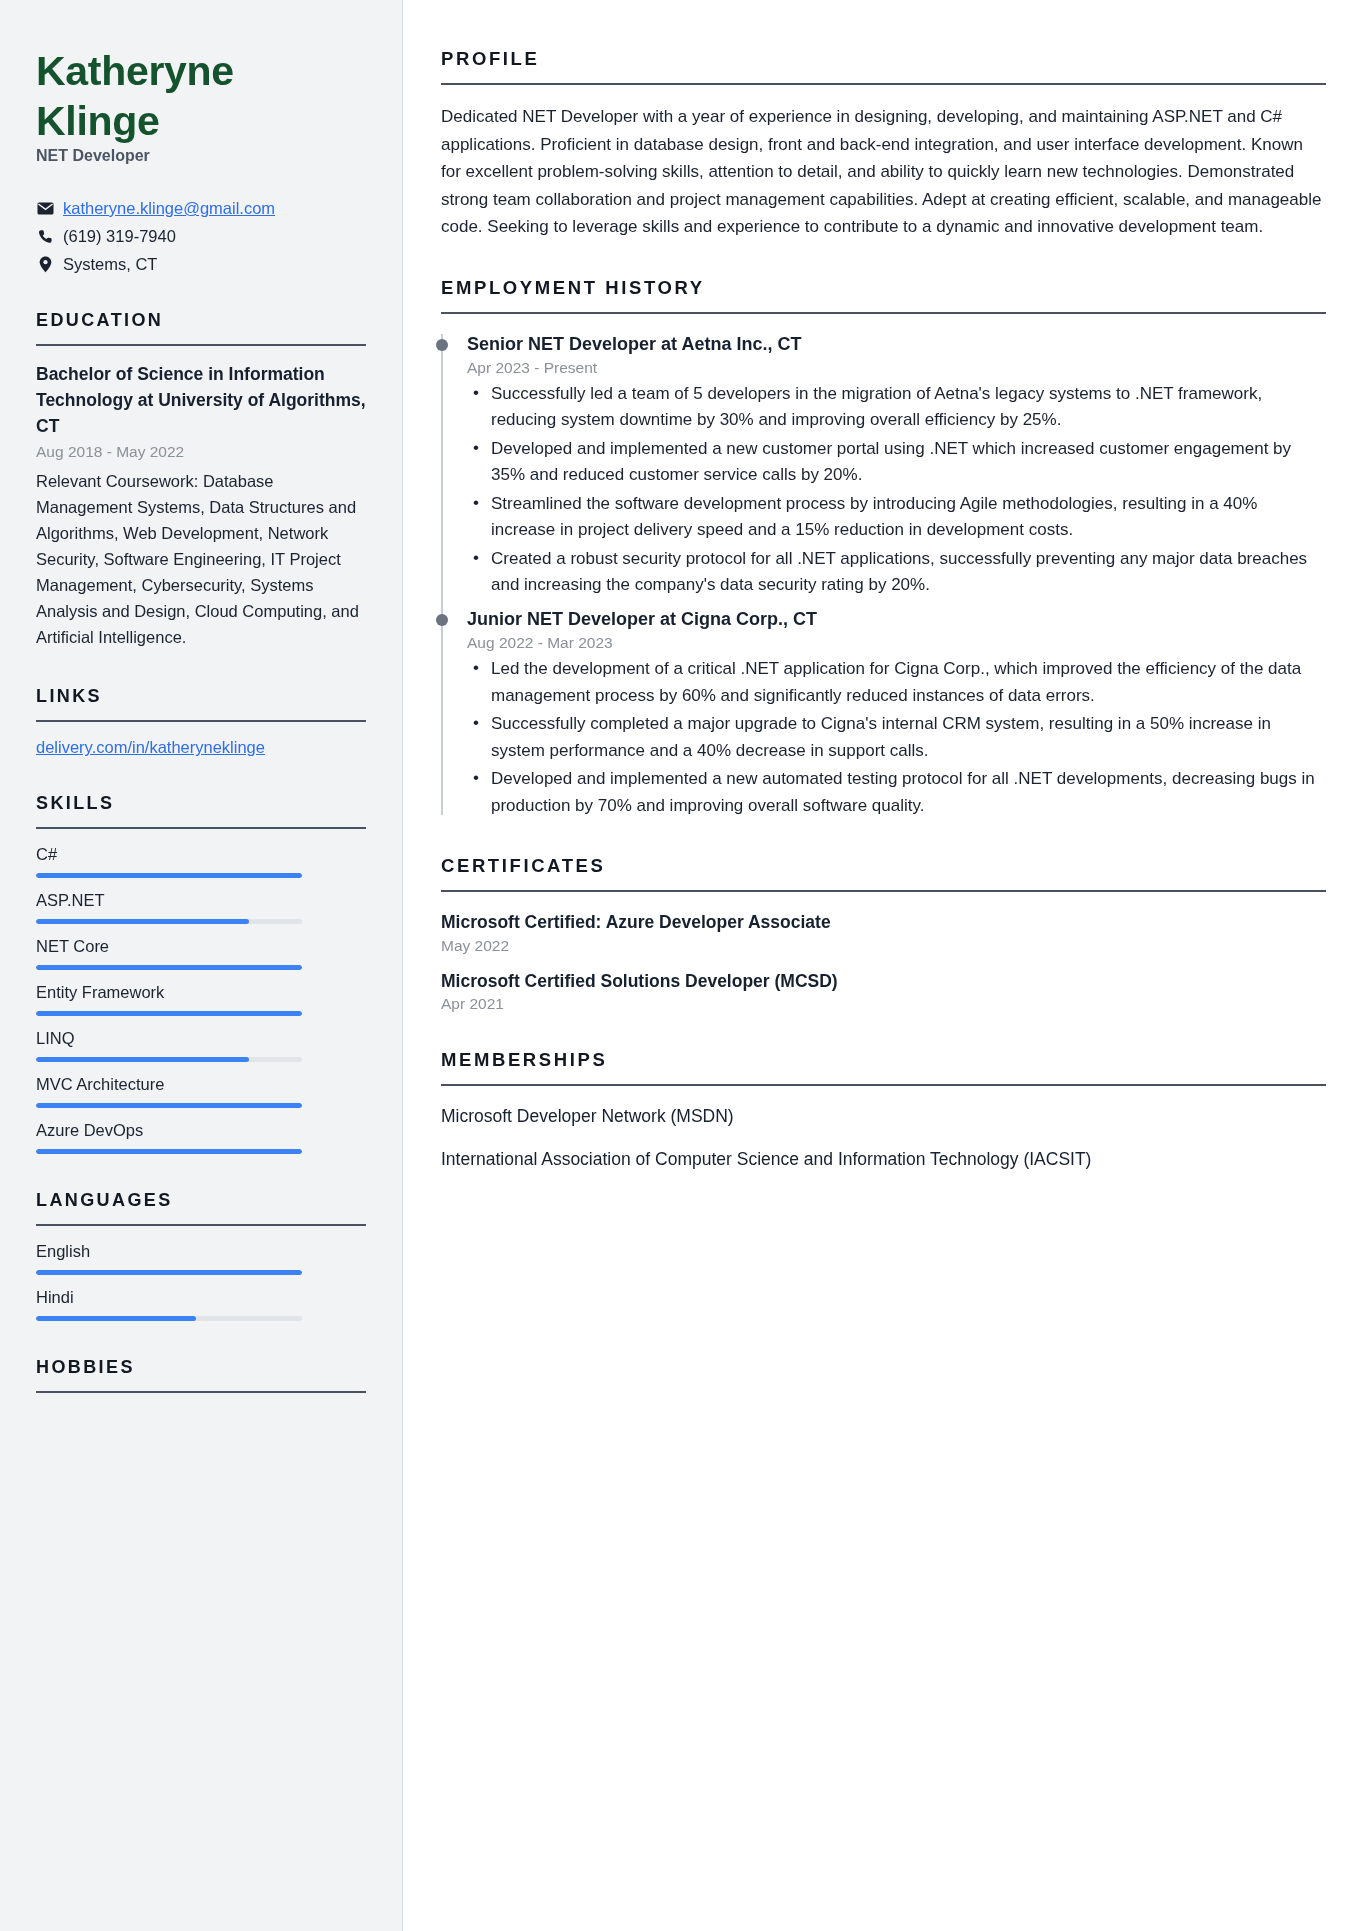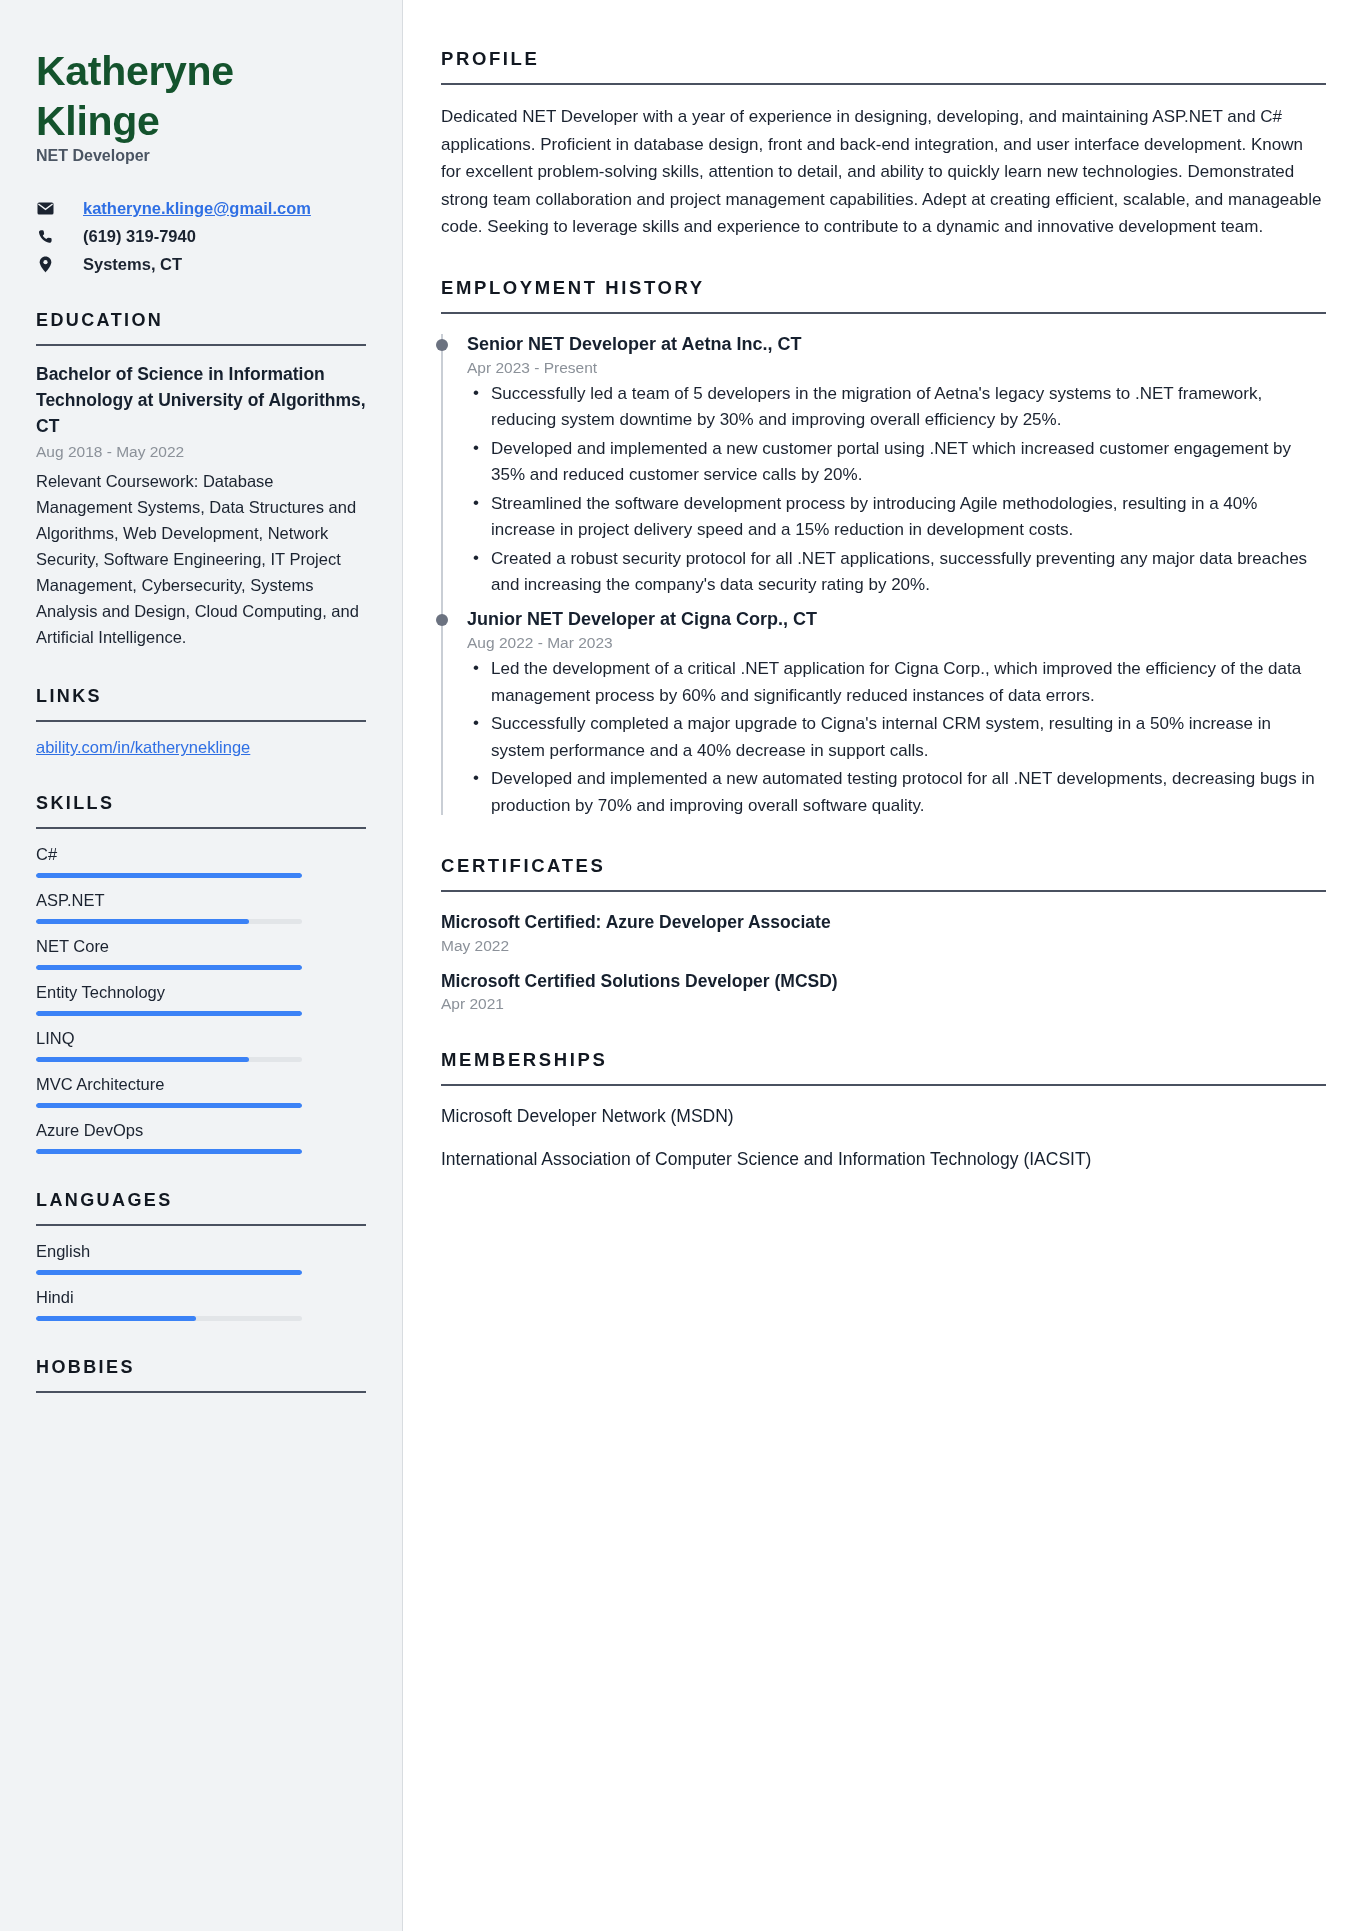--- a/index.html
+++ b/index.html
@@ -29,25 +29,24 @@
   }
   .job-title {
     font-size:16px;
     color:#4b5563;
     font-weight:700;
     margin-bottom:34px;
   }
   .contact-row {
     display:flex;
     align-items:center;
-    gap:28px;
+    gap:8px;
     margin-bottom:9px;
     font-size:16.5px;
     color:#1b2330;
-    font-weight:bold;
   }
   .contact-icon {
     width:19px;
     min-width:19px;
     display:flex;
     align-items:center;
     justify-content:center;
     color:#1b2330;
   }
   .contact-icon svg { display:block; }
@@ -239,21 +238,21 @@
     <div class="section-title">EDUCATION</div>
     <div class="rule"></div>
     <div class="edu-degree">Bachelor of Science in Information Technology at University of Algorithms, CT</div>
     <div class="edu-date">Aug 2018 - May 2022</div>
     <div class="edu-desc">Relevant Coursework: Database Management Systems, Data Structures and Algorithms, Web Development, Network Security, Software Engineering, IT Project Management, Cybersecurity, Systems Analysis and Design, Cloud Computing, and Artificial Intelligence.</div>
   </section>
 
   <section class="section">
     <div class="section-title">LINKS</div>
     <div class="rule"></div>
-    <a class="link" href="#">ability.com/in/katheryneklinge</a>
+    <a class="link" href="#">delivery.com/in/katheryneklinge</a>
   </section>
 
   <section class="section">
     <div class="section-title">SKILLS</div>
     <div class="rule"></div>
     <div id="skills-list">
         <div class="bar-item">
           <div class="bar-label">C#</div>
           <div class="bar-track">
             <div class="bar-fill" style="width: 100%; background: rgb(59, 130, 246);"></div>
@@ -265,21 +264,21 @@
             <div class="bar-fill" style="width: 80%; background: rgb(59, 130, 246);"></div>
           </div>
         </div>
         <div class="bar-item">
           <div class="bar-label">NET Core</div>
           <div class="bar-track">
             <div class="bar-fill" style="width: 100%; background: rgb(59, 130, 246);"></div>
           </div>
         </div>
         <div class="bar-item">
-          <div class="bar-label">Entity Technology</div>
+          <div class="bar-label">Entity Framework</div>
           <div class="bar-track">
             <div class="bar-fill" style="width: 100%; background: rgb(59, 130, 246);"></div>
           </div>
         </div>
         <div class="bar-item">
           <div class="bar-label">LINQ</div>
           <div class="bar-track">
             <div class="bar-fill" style="width: 80%; background: rgb(59, 130, 246);"></div>
           </div>
         </div>

